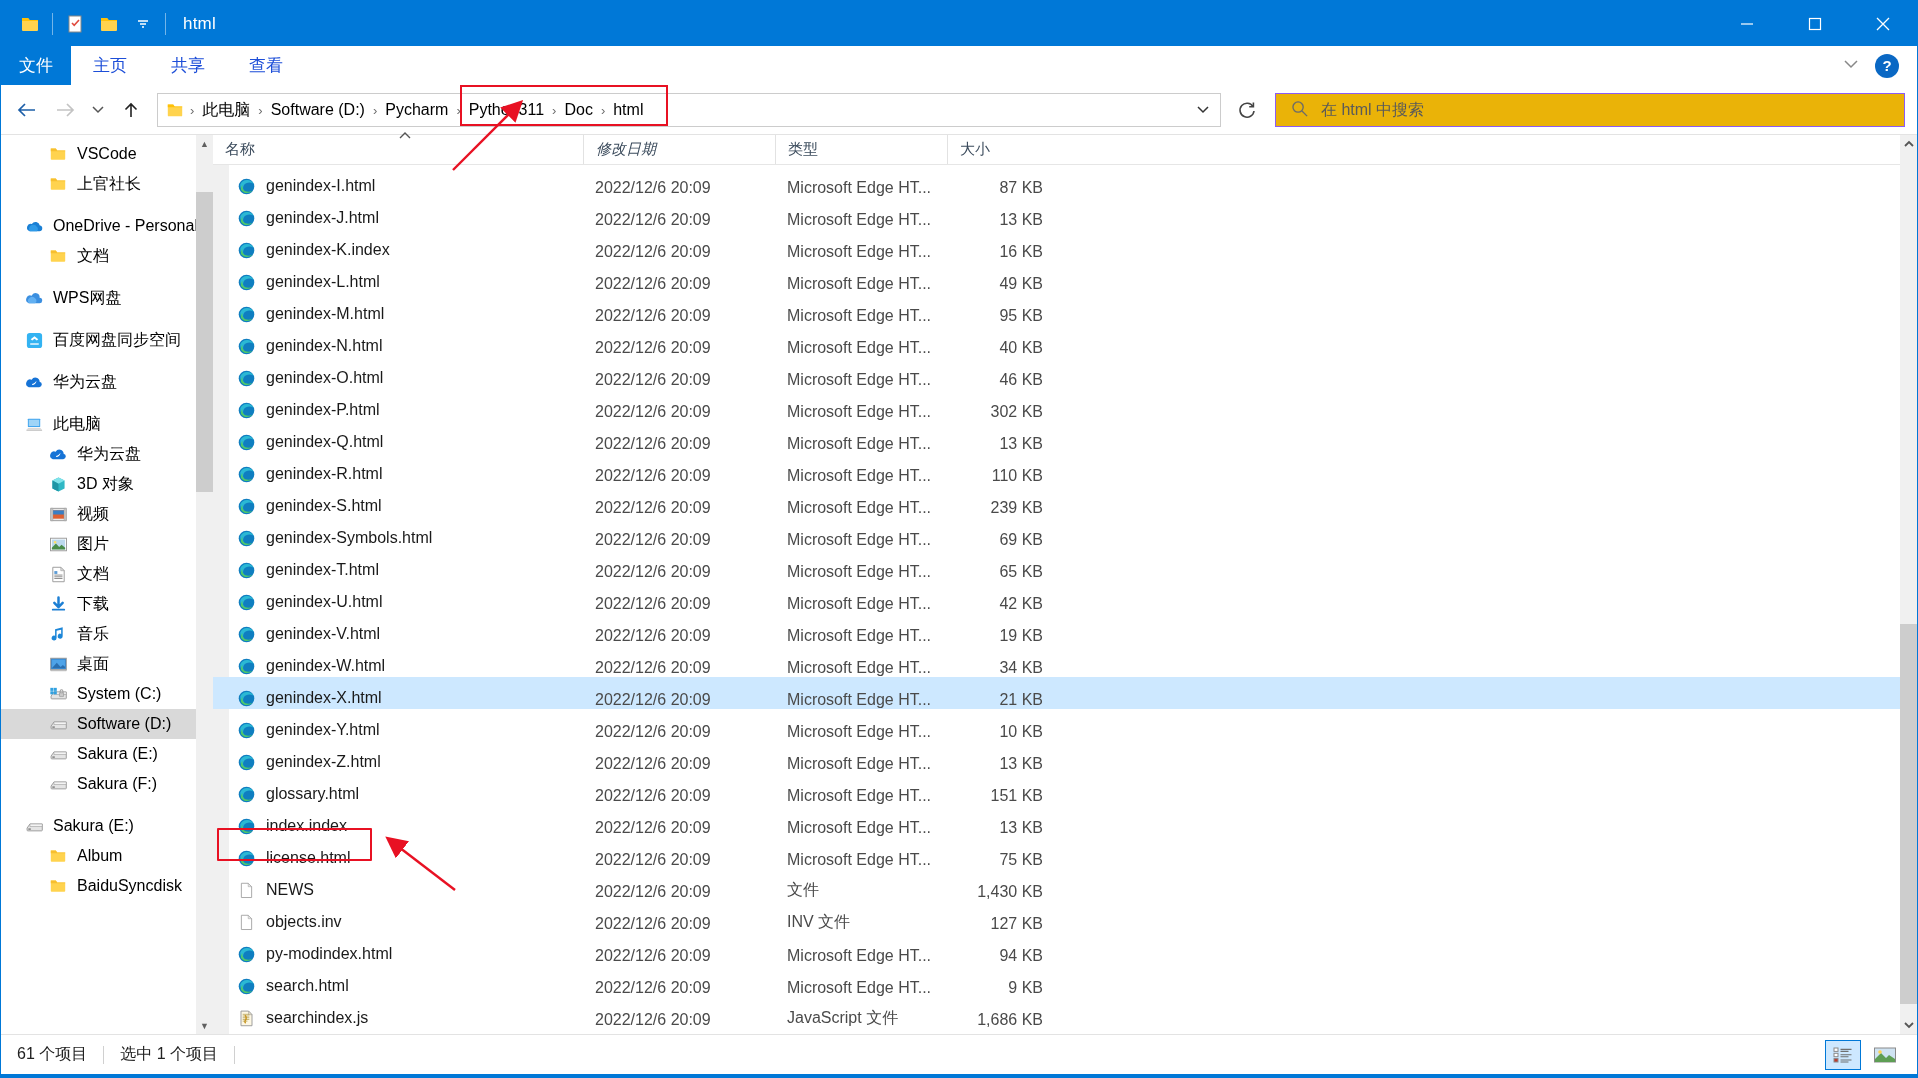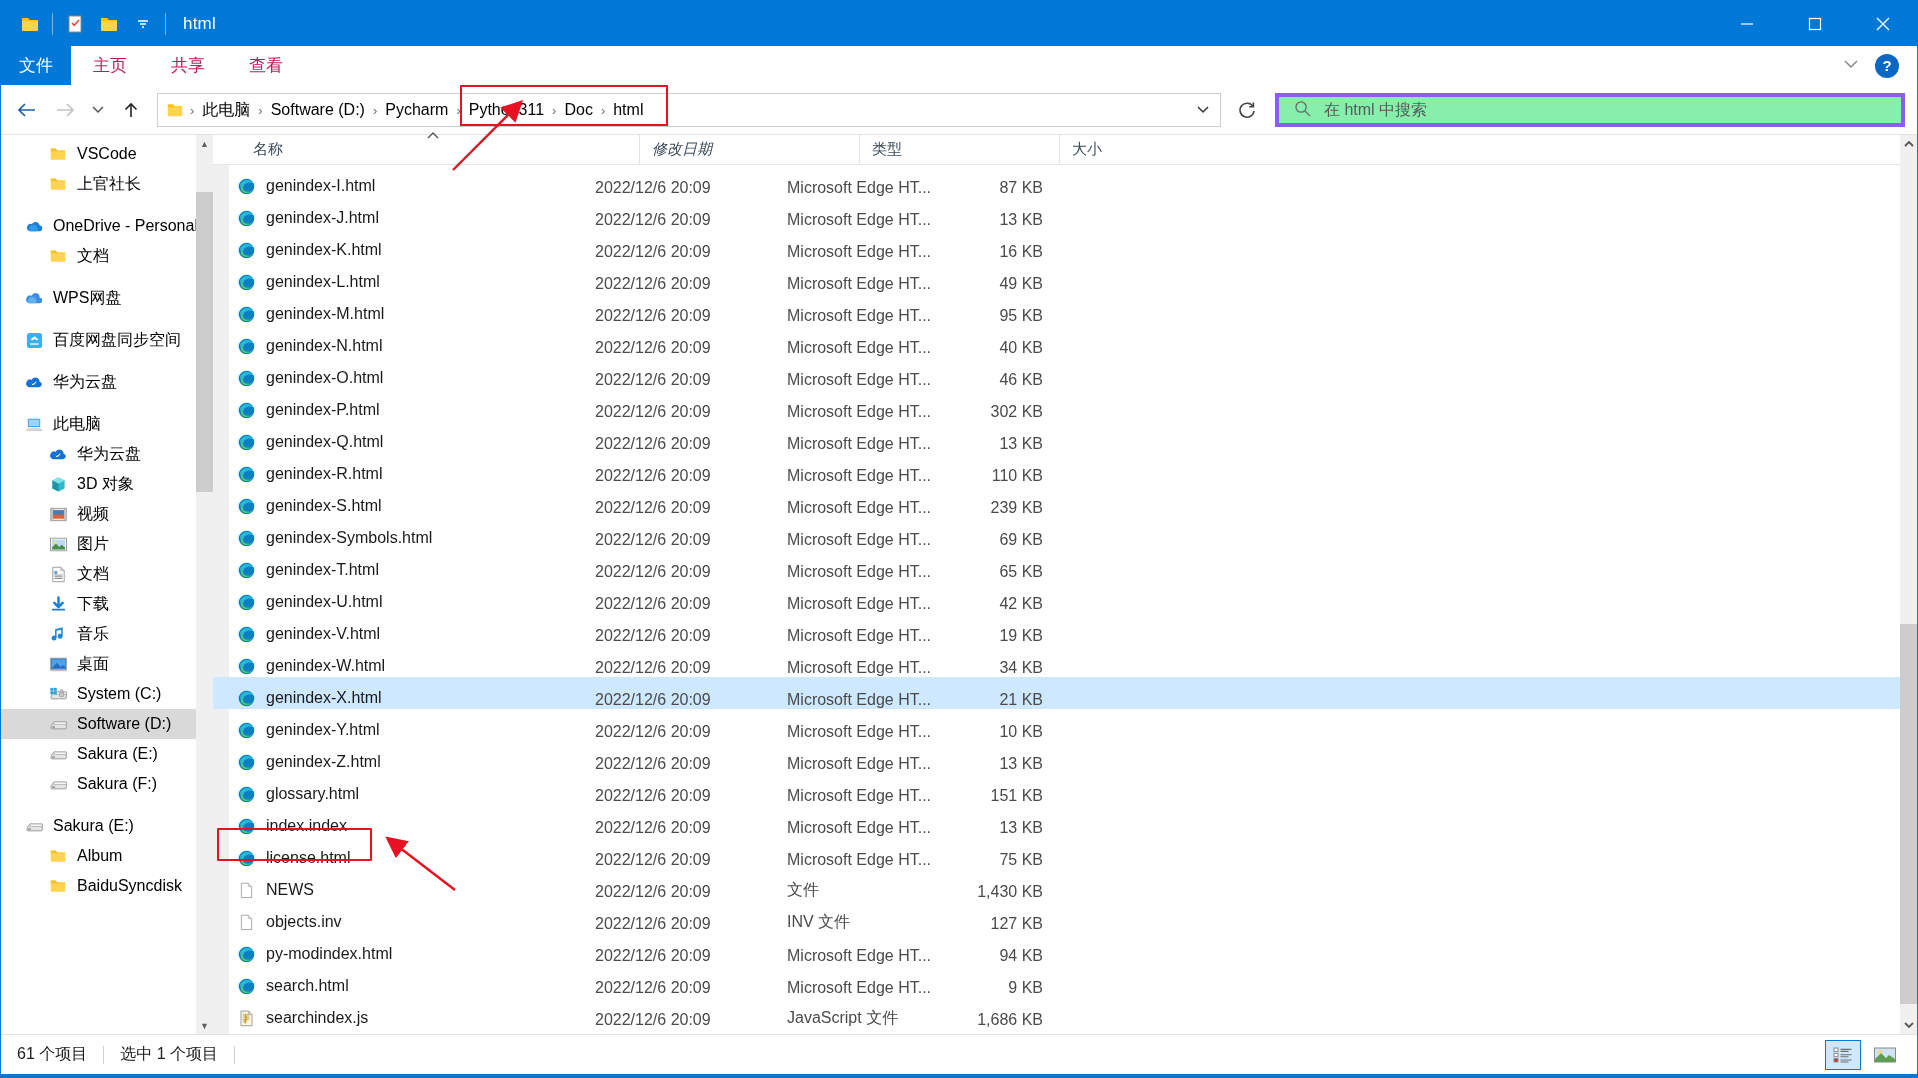--- a/index.html
+++ b/index.html
@@ -52,21 +52,21 @@
   }
   .tab-file {
     width: 70px;
     background: #0078d7; color: #fff;
     display: flex; align-items: center; justify-content: center;
     font-size: 17px;
   }
   .tab {
     padding: 0 22px;
     display: flex; align-items: center;
-    font-size: 17px; color: #be185d;
+    font-size: 17px; color: #1d4ed8;
   }
   .ribbon-right { margin-left: auto; display: flex; align-items: center; gap: 14px; padding-right: 18px; }
   .help-circle {
     width: 24px; height: 24px; border-radius: 50%;
     background: #0a68c4; color: #fff;
     display: flex; align-items: center; justify-content: center;
     font-size: 15px; font-weight: bold;
   }
 
   
@@ -108,24 +108,24 @@
     display: flex; align-items: center; justify-content: center;
     color: #444; font-size: 11px;
   }
   .refresh {
     width: 44px; height: 34px; margin-left: 2px;
     display: flex; align-items: center; justify-content: center;
     color: #444; font-size: 19px;
   }
   .searchbox {
     width: 630px; height: 34px;
-    border: 4px solid #8b5cf6;
+    border: 1px solid #8b5cf6;
     display: flex; align-items: center;
     margin-left: 4px; padding-left: 14px; gap: 12px;
-    background: #86efac;
+    background: #eab308;
   }
   .search-ph { font-size: 16px; color: #5a5a5a; }
 
   
   .crumb-highlight {
     position: absolute;
     border: 2px solid #e81123;
     pointer-events: none;
   }
 
@@ -177,21 +177,20 @@
     border-bottom: 1px solid #e6e6e6;
     background: #fff;
     position: relative;
   }
   .col {
     display: flex; align-items: center;
     font-size: 15px; color: #3b4b5c;
     border-left: 1px solid #e2e2e2;
     padding-left: 12px;
     position: relative;
-    margin-left: 28px;
   }
   .col:first-child { border-left: 0; }
   .col.name  { width: 370px; flex: 0 0 370px; }
   .col.date  { width: 192px; flex: 0 0 192px; font-style: italic; }
   .col.type  { width: 172px; flex: 0 0 172px; }
   .col.size  { width: 108px; flex: 0 0 108px; }
   .sort-caret {
     position: absolute; left: 50%; top: -4px;
     color: #555; font-size: 10px;
   }
@@ -693,21 +692,21 @@
             </div>
             <div class="row">
               <div class="cell name">
                 <span class="fileicon">
                   <svg width="19" height="19" viewBox="0 0 20 20">
                     <circle cx="10" cy="10" r="8.2" fill="#0f7ec0"></circle>
                     <path d="M3.4 7.8A8.2 8.2 0 0 1 17.6 7c-3.4-2.2-8.4-1.6-10.4 1.6-1.4 2.3-.9 5 .8 6.9A8.2 8.2 0 0 1 3.4 7.8z" fill="#2bb8d4"></path>
                     <path d="M4.3 13.6c2.5 4 8.6 4.3 11.9.9-3.6 1.6-7.8 1.1-9.6-1.4-1-1.4-1.2-3-.7-4.6-1.4 1.2-2.1 3.2-1.6 5.1z" fill="#4ec96b"></path>
                   </svg>
                 </span>
-                <span>genindex-K.html</span>
+                <span>genindex-K.index</span>
               </div>
               <div class="cell date">2022/12/6 20:09</div>
               <div class="cell type">Microsoft Edge HT...</div>
               <div class="cell size">16 KB</div>
             </div>
             <div class="row">
               <div class="cell name">
                 <span class="fileicon">
                   <svg width="19" height="19" viewBox="0 0 20 20">
                     <circle cx="10" cy="10" r="8.2" fill="#0f7ec0"></circle>

